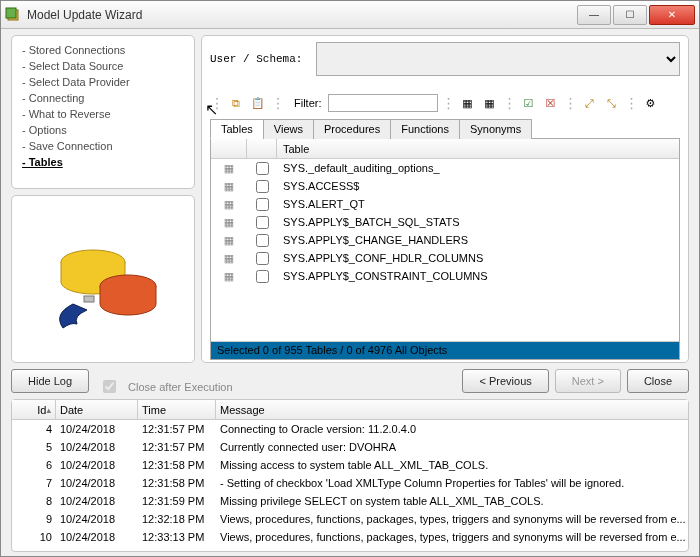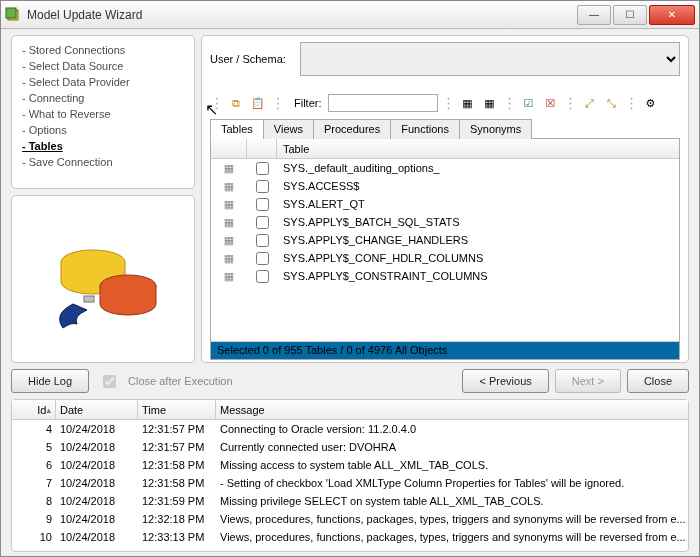--- a/index.html
+++ b/index.html
@@ -14,42 +14,42 @@
 .content { flex: 1; display: flex; flex-direction: column; padding: 6px 10px 4px 10px; background:#f0f0f0; }
 .upper { display: flex; gap: 6px; height: 328px; }
 .leftcol { width: 184px; display:flex; flex-direction:column; }
 .steps { background:#fff; border:1px solid #c8c8c8; border-radius:5px; padding:6px 10px; height:154px; }
 .steps .step { color:#4b4b4b; font-size: 11px; line-height:16px; cursor:pointer;}
 .steps .step.current { color:#000; text-decoration: underline; font-weight: bold; }
 .logo { flex:1; border:1px solid #c8c8c8; border-radius:5px; margin-top:6px; background:#fff; display:flex; align-items:center; justify-content:center; position:relative;}
 .rightcol { flex:1; background:#fff; border:1px solid #c8c8c8; border-radius:5px; padding:6px 8px 2px 8px; display:flex; flex-direction:column; min-width:0;}
 .fr-label { color:#333; margin-bottom:8px; font-size:11px;}
 .schemarow { display:flex; align-items:center; margin-bottom:18px; }
-.schemarow label { margin-right:14px; }
+.schemarow label { margin-right:14px;font-family:Liberation Mono, monospace; }
 .schemarow select { flex:1; height:20px; border:1px solid #aaa; font-size:16px; padding:16px 4px;}
 .toolbar { display:flex; align-items:center; gap:4px; margin-bottom:6px; }
 .tbdots { color:#aaa; font-size:14px; line-height:10px; letter-spacing:-1px;}
 .tbicon { width:18px; height:18px; display:inline-flex; align-items:center; justify-content:center; font-size:11px;}
 .toolbar label { margin-left:6px; margin-right:2px;}
 .toolbar input { width:110px; height:18px; border:1px solid #aaa; font-size:11px; padding:0 2px;}
 .tabsrow { display:flex; border-bottom:1px solid #aaa; }
 .tab { padding:3px 10px; border:1px solid #aaa; border-bottom:none; background:#eee; margin-right:-1px; font-size:11px; cursor:pointer; position:relative; top:1px;}
 .tab.active { background:#fff; border-bottom:1px solid #fff;}
 .gridwrap { flex:1; border:1px solid #aaa; border-top:none; display:flex; flex-direction:column; min-height:0;}
 .gridhead { display:flex; background:linear-gradient(#fdfdfd,#ececec); border-bottom:1px solid #ccc; height:20px; align-items:center; font-size:11px;}
 .gh-icon { width:36px; border-right:1px solid #ccc; height:100%;}
 .gh-chk { width:30px; border-right:1px solid #ccc; height:100%;}
 .gh-name { flex:1; padding-left:6px;}
 .gridbody { flex:1; overflow-y:scroll; background:#fff;}
 .gridrow { display:flex; align-items:center; height:18px; font-size:11px;}
 .gc-icon { width:36px; display:flex; justify-content:center;}
 .gc-chk { width:30px; display:flex; justify-content:center;}
 .gc-name { flex:1; padding-left:6px; white-space:nowrap; overflow:hidden;}
 .statusbar { height:18px; border-top:1px solid #ccc; background:#0369a1; font-size:11px; padding:2px 6px;}
-.btnrow { display:flex; align-items:center; padding:6px 0 4px 0; gap:6px;}
+.btnrow { display:flex; align-items:flex-end; padding:6px 0 4px 0; gap:6px;}
 .btn { height:24px; padding:0 16px; border:1px solid #888; background:linear-gradient(#fdfdfd,#e2e2e2); border-radius:3px; font-size:11px; color:#222; cursor:pointer;}
 .btn.disabled { color:#999; border-color:#bbb;}
 .btn.primary { border-color:#3a7ab8; box-shadow:0 0 0 1px rgba(58,122,184,.4) inset;}
 .flexspace { flex:1;}
 .chkwrap { display:flex; align-items:center; gap:12px; color:#888; margin-left:8px;}
 .chkwrap input { accent-color:#888;}
 .loggrid { flex:1; border:1px solid #c8c8c8; border-radius:4px; background:#fff; display:flex; flex-direction:column; min-height:0; margin-top:2px;}
 .lghead { display:flex; background:linear-gradient(#fdfdfd,#ececec); border-bottom:1px solid #ccc; height:20px; align-items:center; font-size:11px;}
 .lghead div { border-right:1px solid #ccc; padding:0 4px; height:100%; display:flex; align-items:center;}
 .lghead .sort::after { content:" ▴"; color:#777; font-size:9px;}
@@ -85,22 +85,22 @@
   <div class="content">
     <div class="upper">
       <div class="leftcol">
         <div class="steps" id="steps">
             <div class="step"> - Stored Connections</div>
             <div class="step"> - Select Data Source</div>
             <div class="step"> - Select Data Provider</div>
             <div class="step"> - Connecting</div>
             <div class="step"> - What to Reverse</div>
             <div class="step"> - Options</div>
+            <div class="step"> - Save Connection</div>
             <div class="step current"> - Tables</div>
-            <div class="step"> - Save Connection</div>
           </div>
         <div class="logo">
           <svg width="130" height="110" viewBox="0 0 130 110">
             <ellipse cx="55" cy="38" rx="32" ry="12" fill="#f2c829" stroke="#b88f12"></ellipse>
             <path d="M23 38 v20 a32 12 0 0 0 64 0 v-20" fill="#f2c829" stroke="#b88f12"></path>
             <ellipse cx="90" cy="62" rx="28" ry="11" fill="#e05a2a" stroke="#9a3410"></ellipse>
             <path d="M62 62 v18 a28 11 0 0 0 56 0 v-18" fill="#e05a2a" stroke="#9a3410"></path>
             <path d="M35 80 q-20 10 -10 24 q8 -6 14 -4 q-4 -8 10 -14 z" fill="#1a3a8a" stroke="#0a1a4a"></path>
             <rect x="46" y="72" width="10" height="6" fill="#c0c0c0" stroke="#777"></rect>
           </svg>

